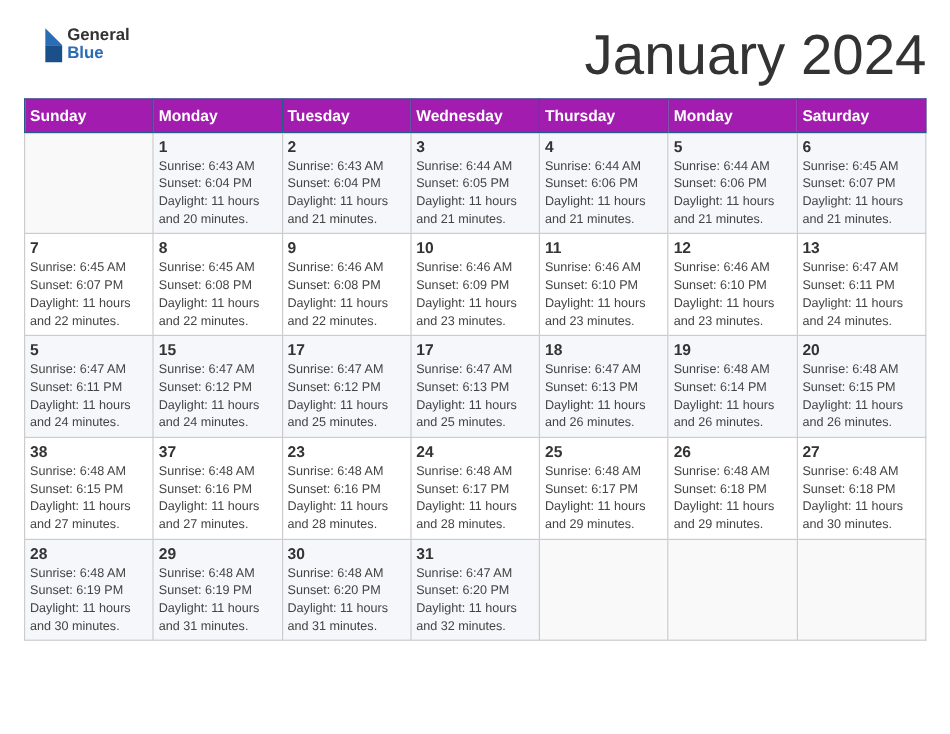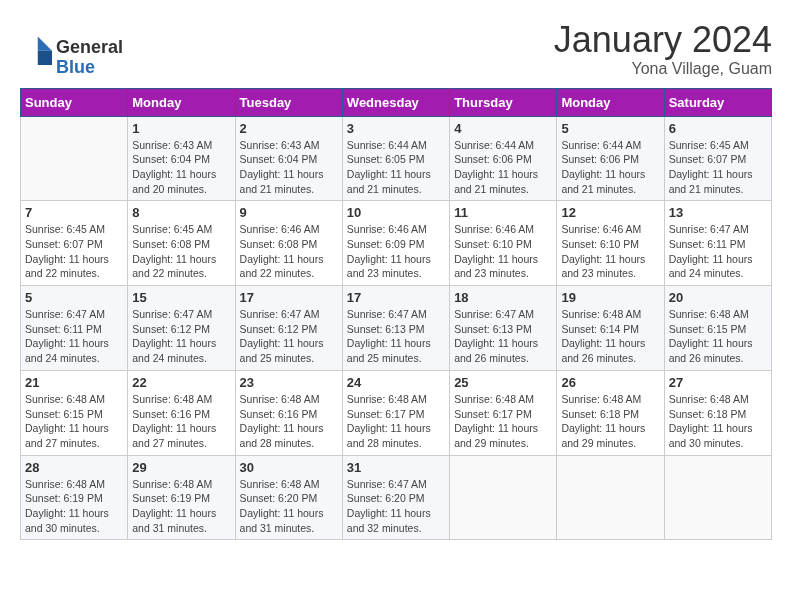--- a/index.html
+++ b/index.html
@@ -15,36 +15,35 @@
       justify-content: space-between;
       align-items: flex-start;
       margin-bottom: 10px;
     }
     .logo {
       display: flex;
       align-items: center;
       gap: 4px;
     }
     .logo-text {
-      font-size: 18px;
+      font-size: 14px;
       font-weight: bold;
       line-height: 1.1;
-      margin-top: 18px;
     }
     .logo-general { color: #333; }
     .logo-blue { color: #2a6db5; text-align: center; }
     .logo-icon {
       width: 32px;
       height: 32px;
     }
     .title-block {
       text-align: right;
     }
     .month-title {
-      font-size: 36px;
+      font-size: 47px;
       font-weight: normal;
       color: #333;
       line-height: 1.1;
     }
     .location-title {
       font-size: 16px;
       color: #555;
     }
     table {
       width: 100%;
@@ -99,21 +98,20 @@
       <polygon points="20,4 36,20 20,20" fill="#2a6db5"></polygon>
       <polygon points="20,20 36,20 36,36 20,36" fill="#1a4f8a"></polygon>
     </svg>
     <div class="logo-text">
       <span class="logo-general">General</span><br>
       <span class="logo-blue">Blue</span>
     </div>
   </div>
   <div class="title-block">
     <div class="month-title">January 2024</div>
-    <div class="location-title">Yona Village, Guam</div>
   </div>
 </div>
 
 <table>
   <thead>
     <tr id="weekday-header">
     <th>Sunday</th>
         <th>Monday</th>
         <th>Tuesday</th>
         <th>Wednesday</th>
@@ -245,27 +243,27 @@
         </td>
         <td>
           <span class="day-num">20</span>
           <div class="day-info" style="white-space: pre-line;">Sunrise: 6:48 AM
 Sunset: 6:15 PM
 Daylight: 11 hours and 26 minutes.</div>
         </td>
       </tr>
       <tr>
         <td>
-          <span class="day-num">21</span>
+          <span class="day-num">38</span>
           <div class="day-info" style="white-space: pre-line;">Sunrise: 6:48 AM
 Sunset: 6:15 PM
 Daylight: 11 hours and 27 minutes.</div>
         </td>
         <td>
-          <span class="day-num">22</span>
+          <span class="day-num">37</span>
           <div class="day-info" style="white-space: pre-line;">Sunrise: 6:48 AM
 Sunset: 6:16 PM
 Daylight: 11 hours and 27 minutes.</div>
         </td>
         <td>
           <span class="day-num">23</span>
           <div class="day-info" style="white-space: pre-line;">Sunrise: 6:48 AM
 Sunset: 6:16 PM
 Daylight: 11 hours and 28 minutes.</div>
         </td>

